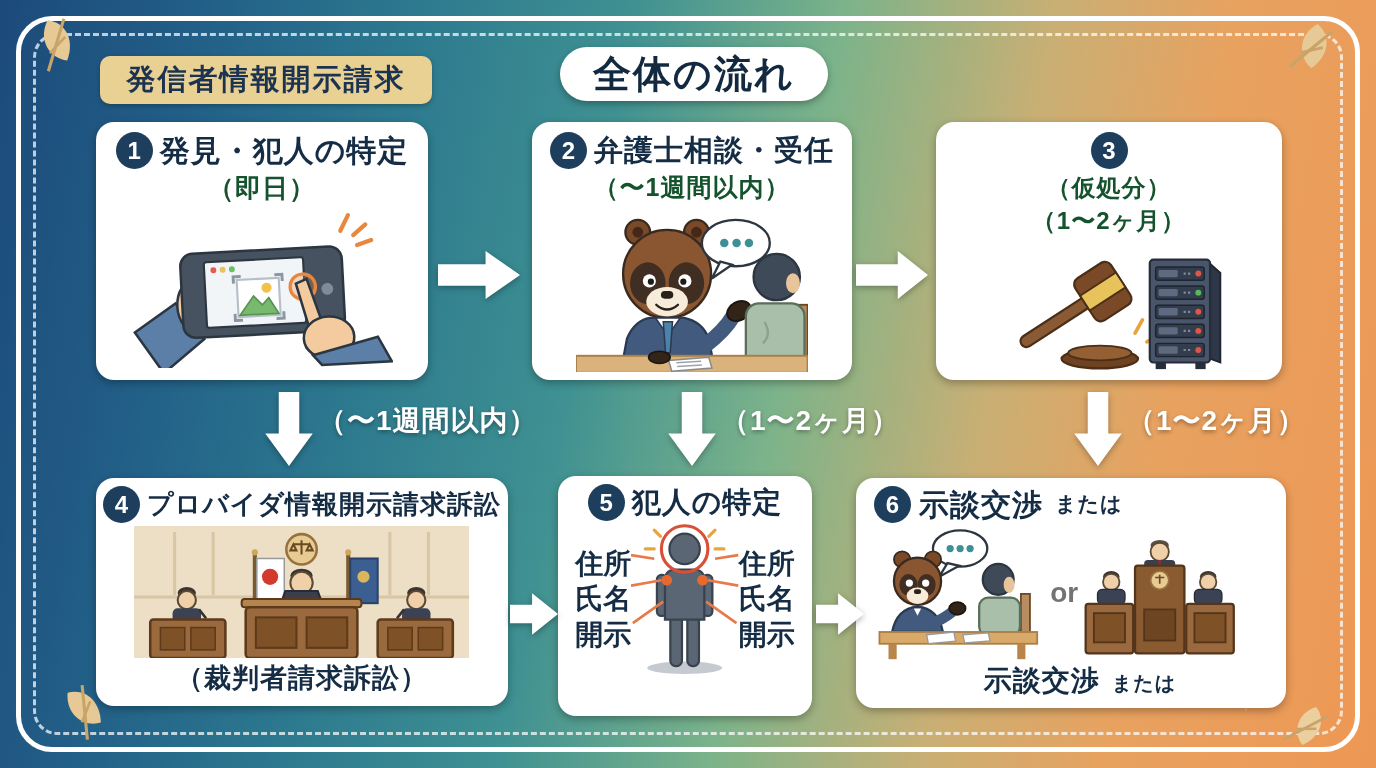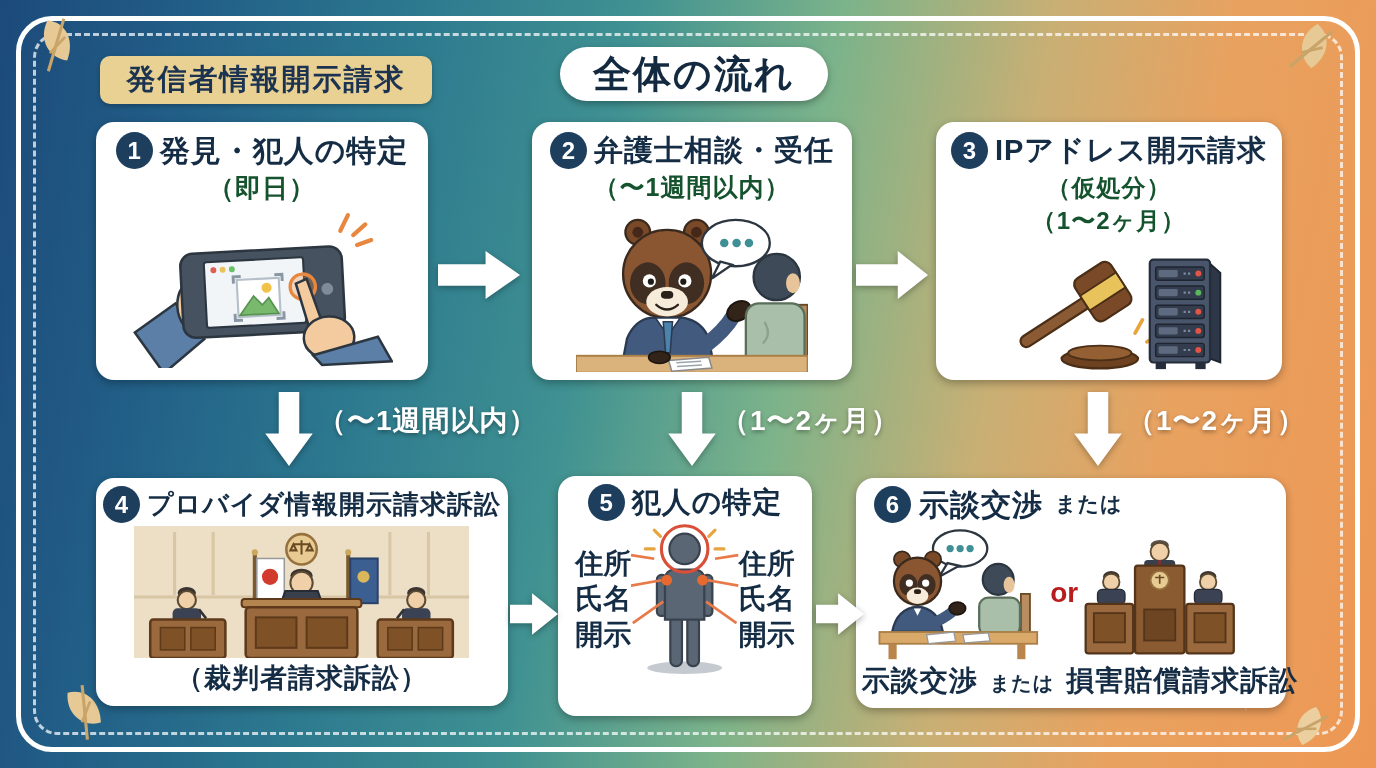--- a/index.html
+++ b/index.html
@@ -40,21 +40,21 @@
   .arrow-right{width:82px;height:56px;background:#fff;
     clip-path:polygon(0 31%,58% 31%,58% 7%,100% 50%,58% 93%,58% 69%,0 69%);}
   .arrow-right.small{width:48px;height:52px;
     clip-path:polygon(0 32%,46% 32%,46% 10%,100% 50%,46% 90%,46% 68%,0 68%);}
   .arrow-down{width:54px;height:74px;background:#fff;
     clip-path:polygon(31% 0,69% 0,69% 56%,94% 56%,50% 100%,6% 56%,31% 56%);}
   .flow-label{color:#ffffff;font-size:28px;font-weight:800;letter-spacing:1px;
     text-shadow:0 2px 4px rgba(0,0,0,.35);white-space:nowrap;}
   .side-col{display:flex;flex-direction:column;justify-content:center;gap:6px;
     color:#152c45;font-size:28px;font-weight:800;line-height:1.05;text-align:center;}
-  .or-label{color:#b91c1c;font-size:28px;font-weight:800;margin:0 4px;}
+  .or-label{color:#737373;font-size:28px;font-weight:800;margin:0 4px;}
   .cap-row{display:flex;align-items:baseline;justify-content:center;gap:12px;white-space:nowrap;}
 </style>
 </head>
 <body>
 
 <div class="canvas">
 
   <div class="abs frame-solid"></div>
   <div class="abs frame-dashed"></div>
 
@@ -153,21 +153,20 @@
       <rect x="0" y="194" width="300" height="22" fill="#d9b27c" stroke="#a97f46" stroke-width="2.5"></rect>
       <polygon points="120,200 172,196 176,210 124,214" fill="#ffffff" stroke="#8a8a8a" stroke-width="2"></polygon>
       <path d="M130 203 l32 -2 M131 208 l32 -2" stroke="#9aa4ad" stroke-width="2"></path>
       <ellipse cx="108" cy="196" rx="14" ry="8" fill="#33241a" stroke="#1e150f" stroke-width="2"></ellipse>
     </svg>
   </div>
 
   <div class="abs box" style="left:936px;top:122px;width:346px;height:258px;">
     <div class="box-head">
       <div class="numcircle">3</div>
-      <div class="step-title" style="font-size:29px;">IPアドレス開示請求</div>
     </div>
     <div class="sub" style="font-size:24px;margin-top:3px;">（仮処分）</div>
     <div class="sub" style="font-size:24px;margin-top:1px;">（1〜2ヶ月）</div>
     <svg viewBox="0 0 320 185" style="height:136px;margin-top:2px;">
       <ellipse cx="148" cy="163" rx="52" ry="13" fill="#6e4220" stroke="#4a2e16" stroke-width="3"></ellipse>
       <ellipse cx="148" cy="155" rx="43" ry="10" fill="#935f33" stroke="#4a2e16" stroke-width="2.5"></ellipse>
       <g transform="rotate(-33 120 90)">
         <rect x="25" y="84" width="110" height="16" rx="8" fill="#8a5a34" stroke="#4a2e16" stroke-width="3"></rect>
         <rect x="128" y="58" width="58" height="68" rx="10" fill="#7a4a28" stroke="#4a2e16" stroke-width="3"></rect>
         <rect x="128" y="80" width="58" height="24" fill="#e8c25a" stroke="#4a2e16" stroke-width="2.5"></rect>
@@ -351,21 +350,20 @@
         <rect x="68" y="88" width="34" height="34" fill="#6e4523" stroke="#54351a" stroke-width="2"></rect>
         <rect x="4" y="82" width="52" height="54" rx="3" fill="#9a6a3e" stroke="#54351a" stroke-width="2.5"></rect>
         <rect x="13" y="92" width="34" height="32" fill="#7e5126" stroke="#54351a" stroke-width="2"></rect>
         <rect x="114" y="82" width="52" height="54" rx="3" fill="#9a6a3e" stroke="#54351a" stroke-width="2.5"></rect>
         <rect x="123" y="92" width="34" height="32" fill="#7e5126" stroke="#54351a" stroke-width="2"></rect>
       </svg>
     </div>
     <div class="cap-row" style="width:100%;margin-top:1px;">
       <span class="caption" style="font-size:28px;">示談交渉</span>
       <span class="caption" style="font-size:20px;">または</span>
-      <span class="caption" style="font-size:28px;">損害賠償請求訴訟</span>
     </div>
   </div>
 
   <div class="abs arrow-wrap" style="left:510px;top:588px;">
       <div class="arrow-right small"></div>
     </div>
   <div class="abs arrow-wrap" style="left:816px;top:588px;">
       <div class="arrow-right small"></div>
     </div>
 

